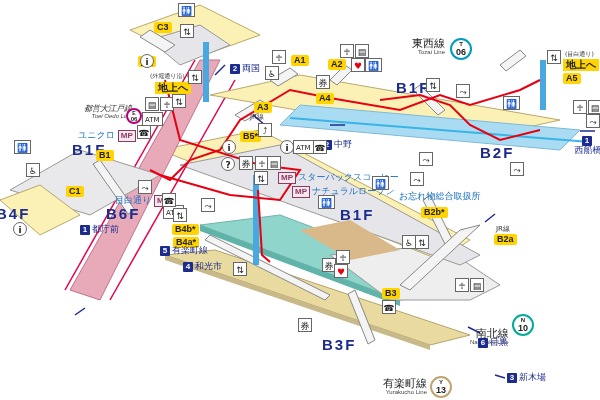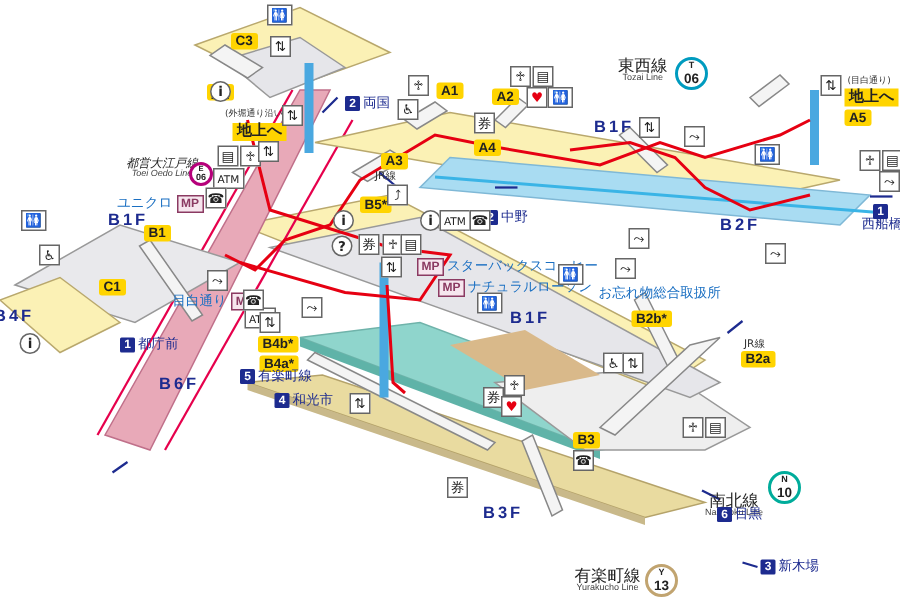--- a/index.html
+++ b/index.html
@@ -1,31 +1,31 @@
 <!DOCTYPE html>
 <html><head>
 <meta charset="utf-8">
 <style>
   html,body{margin:0;padding:0;background:#fff;}
   body{width:600px;height:400px;overflow:hidden;position:relative;font-family:"DejaVu Sans","Liberation Sans",sans-serif;}
   #map{position:absolute;left:0;top:0;width:600px;height:400px;}
   .lbl{position:absolute;white-space:nowrap;line-height:1;}
-  .floor{font-family:"Liberation Sans",sans-serif;font-weight:bold;color:#1d2b8f;font-size:11px;letter-spacing:2px;}
+  .floor{font-family:"Liberation Sans",sans-serif;font-weight:bold;color:#1d2b8f;font-size:15px;letter-spacing:2px;}
   .exit{background:#ffd400;color:#222;font-weight:bold;font-size:9px;padding:1px 3px;border-radius:2px;font-family:"Liberation Sans",sans-serif;}
   .shop{color:#1a6fc2;font-size:9px;font-family:"DejaVu Sans",sans-serif;}
   .mp{display:inline-block;border:1px solid #8b3a62;color:#8b3a62;background:#f6e6ee;font-size:8px;font-weight:bold;padding:1px 2px;margin-right:2px;font-family:"Liberation Sans",sans-serif;}
   .dest{color:#1d2b8f;font-size:9px;font-family:"DejaVu Sans",sans-serif;}
   .num{display:inline-block;background:#1d2b8f;color:#fff;font-size:8px;font-weight:bold;width:10px;height:10px;text-align:center;line-height:10px;border-radius:1px;margin-right:2px;font-family:"Liberation Sans",sans-serif;}
   .ico{position:absolute;width:14px;height:14px;border:1px solid #666;background:#fff;font-size:9px;line-height:14px;text-align:center;color:#222;box-sizing:border-box;font-family:"DejaVu Sans",sans-serif;}
   .ico.round{border-radius:50%;font-weight:bold;}
   .ico.wide{width:auto;padding:0 2px;}
   .linebadge{position:absolute;width:22px;height:22px;border-radius:50%;border:2px solid;background:#fff;text-align:center;font-weight:bold;font-family:"Liberation Sans",sans-serif;box-sizing:border-box;}
   .linebadge .l1{font-size:6px;line-height:7px;display:block;margin-top:1px;}
   .linebadge .l2{font-size:9px;line-height:9px;display:block;}
-  .linename{text-align:center;}
+  .linename{text-align:right;}
   .linename .jp{font-size:11px;color:#222;display:block;}
   .linename .en{font-size:6px;color:#444;display:block;font-family:"Liberation Sans",sans-serif;}
   .ground{background:#ffd400;color:#222;font-size:10px;font-weight:bold;padding:1px 3px;}
   .note{font-size:6px;color:#333;}
 </style>
 </head>
 <body>
 
 <svg id="map" viewBox="0 0 600 400" xmlns="http://www.w3.org/2000/svg">
 
@@ -121,21 +121,21 @@
   <span class="l1" style="font-size:5px;line-height:5px;">E</span>
     <span class="l2" style="font-size:6px;line-height:6px;">06</span>
 </div>
 
 <div class="lbl floor" style="left:72px;top:142px;">B1F</div>
 <div class="lbl floor" style="left:340px;top:207px;">B1F</div>
 <div class="lbl floor" style="left:396px;top:80px;">B1F</div>
 <div class="lbl floor" style="left:460px;top:145px;margin-left:20px;">B2F</div>
 <div class="lbl floor" style="left:322px;top:337px;">B3F</div>
 <div class="lbl floor" style="left:-4px;top:206px;">B4F</div>
-<div class="lbl floor" style="left:106px;top:206px;margin-top:45px;">B6F</div>
+<div class="lbl floor" style="left:106px;top:206px;">B6F</div>
 
 <div class="lbl exit" style="left:154px;top:22px;">C3</div>
 <div class="lbl exit" style="left:138px;top:56px;text-decoration:underline;">C2</div>
 <div class="lbl exit" style="left:66px;top:186px;">C1</div>
 <div class="lbl exit" style="left:96px;top:150px;">B1</div>
 <div class="lbl exit" style="left:291px;top:55px;">A1</div>
 <div class="lbl exit" style="left:328px;top:59px;">A2</div>
 <div class="lbl exit" style="left:254px;top:102px;text-align:right;">A3</div>
 <div class="lbl exit" style="left:316px;top:93px;">A4</div>
 <div class="lbl exit" style="left:563px;top:73px;">A5</div>

